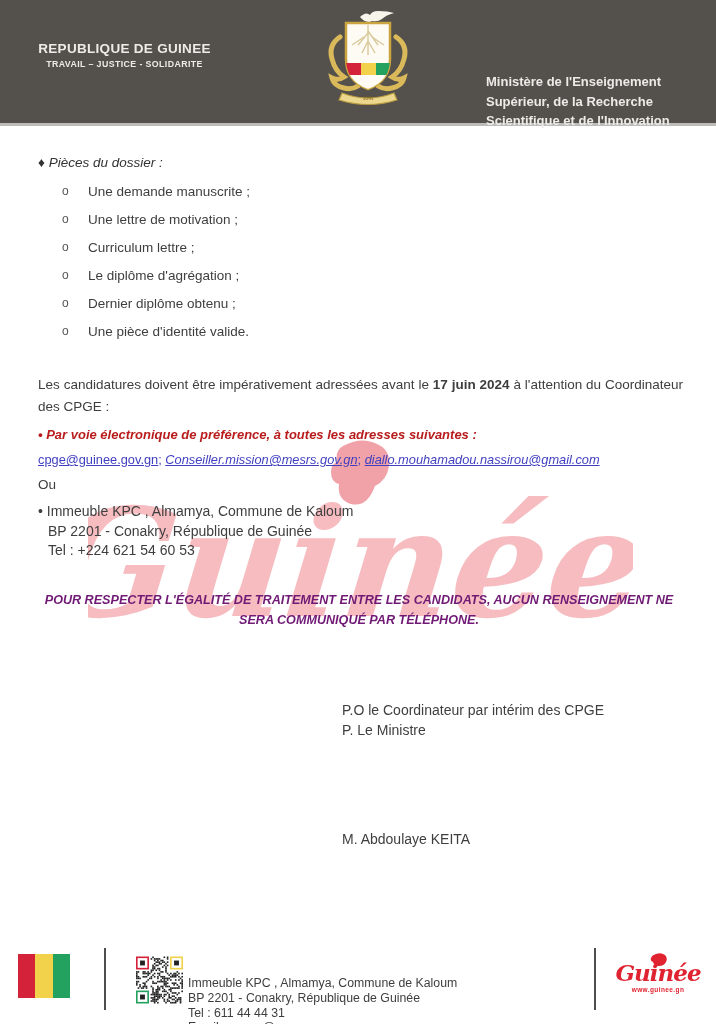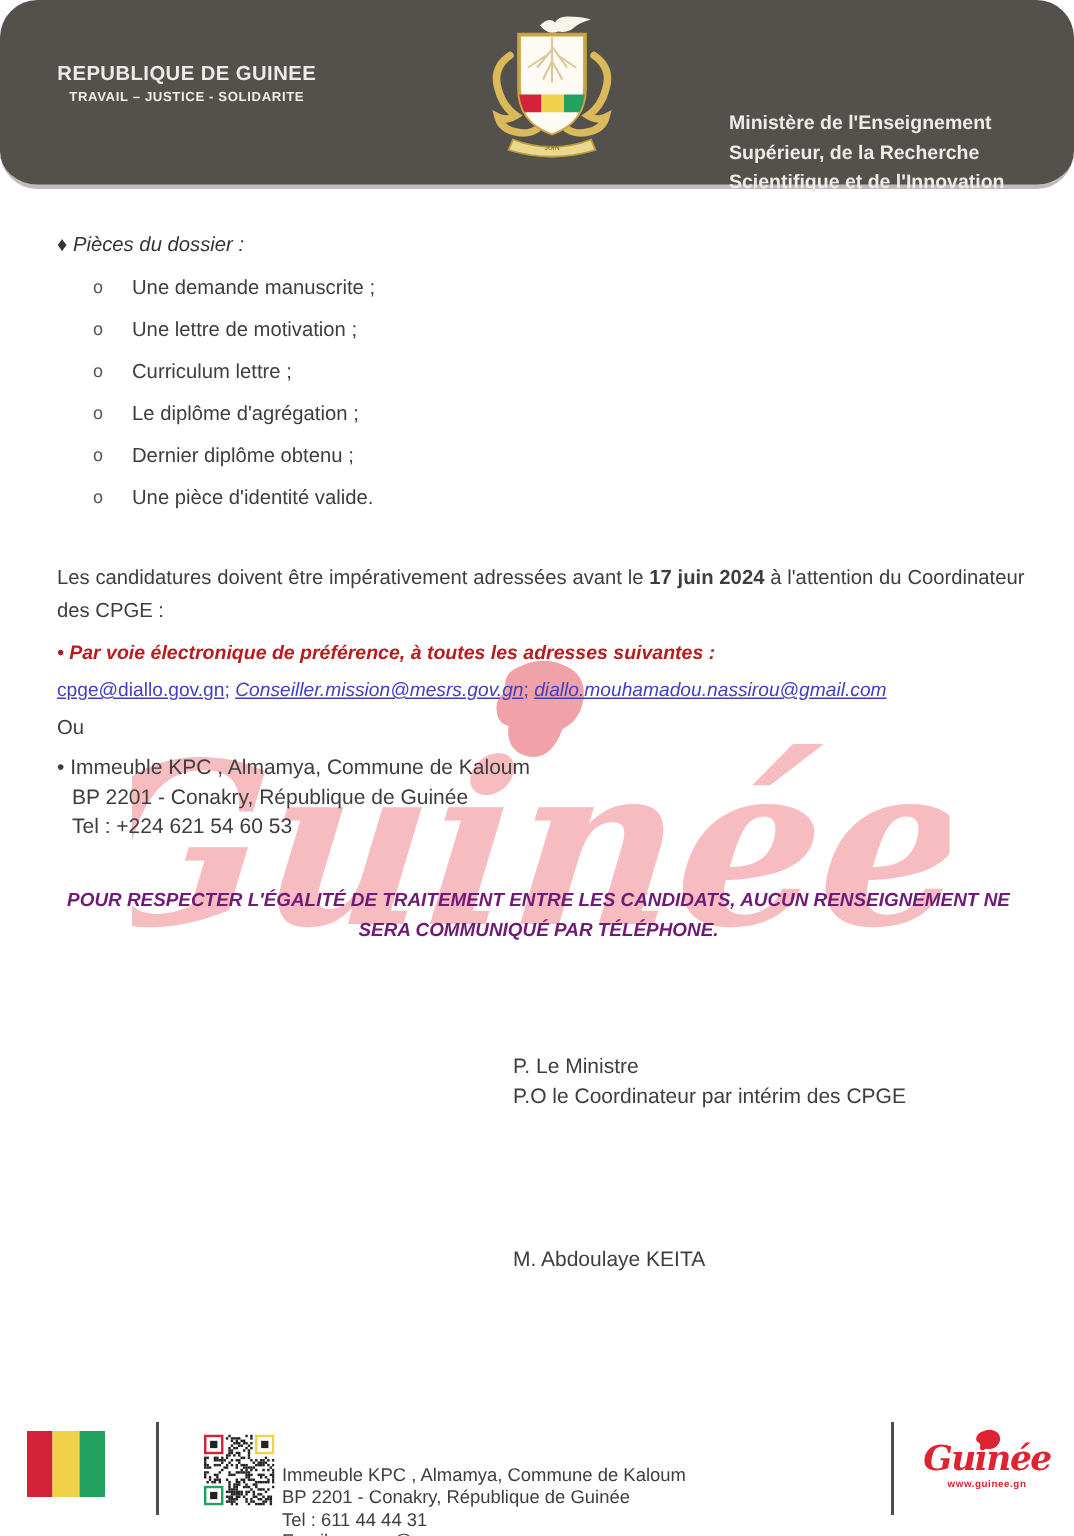--- a/index.html
+++ b/index.html
@@ -4,21 +4,21 @@
 <style>
   html,body{margin:0;padding:0;background:#e9e9e9;}
   .page{
     position:relative;width:716px;height:1024px;background:#ffffff;
     margin:0 auto;overflow:hidden;
     font-family:"Liberation Sans",sans-serif;color:#3e3e3e;
   }
   
   .header{
     position:absolute;top:0;left:0;width:716px;height:123px;
-    background:#54514d;border-bottom:3px solid #bdbcb9;border-radius:25px;
+    background:#54514d;border-bottom:3px solid #bdbcb9;
   }
   .hdr-left{position:absolute;left:32px;top:41px;width:185px;text-align:center;color:#edebe7;}
   .hdr-left .t1{font-size:13.5px;font-weight:bold;letter-spacing:.3px;}
   .hdr-left .t2{font-size:8.8px;font-weight:bold;letter-spacing:.4px;margin-top:3px;}
   .emblem{position:absolute;left:320px;top:7px;width:96px;height:100px;}
   .hdr-right{
     position:absolute;left:486px;top:36px;width:215px;color:#edebe7;
     font-size:13px;font-weight:bold;line-height:1.5;margin-top:36px;
   }
   
@@ -149,35 +149,35 @@
     <div class="dossier-item">
       <span class="marker">o</span>
       <span>Une pièce d'identité valide.</span>
     </div>
   </div>
 
   <div class="abs deadline"><span>Les candidatures doivent être impérativement adressées avant le </span><b>17 juin 2024</b><span> à l'attention du Coordinateur des CPGE :</span></div>
 
   <div class="abs electronic">• Par voie électronique de préférence, à toutes les adresses suivantes :</div>
 
-  <div class="abs emails"><span class="link">cpge@diallo.gov.gn</span><span class="sep">; </span><span class="link it">Conseiller.mission@mesrs.gov.gn</span><span class="sep">;  </span><span class="link it">diallo.mouhamadou.nassirou@gmail.com</span></div>
+  <div class="abs emails"><span class="link">cpge@guinee.gov.gn</span><span class="sep">; </span><span class="link it">Conseiller.mission@mesrs.gov.gn</span><span class="sep">;  </span><span class="link it">diallo.mouhamadou.nassirou@gmail.com</span></div>
 
   <div class="abs ou">Ou</div>
 
   <div class="abs postal">
     <div>• Immeuble KPC , Almamya, Commune de Kaloum</div>
     <div class="ind">BP 2201 - Conakry, République de Guinée</div>
     <div class="ind">Tel : +224 621 54 60 53</div>
   </div>
 
   <div class="abs notice">POUR RESPECTER L'ÉGALITÉ DE TRAITEMENT ENTRE LES CANDIDATS, AUCUN RENSEIGNEMENT NE SERA COMMUNIQUÉ PAR TÉLÉPHONE.</div>
 
   <div class="abs sig">
+    <div>P.O le Coordinateur par intérim des CPGE</div>
     <div>P. Le Ministre</div>
-    <div>P.O le Coordinateur par intérim des CPGE</div>
   </div>
 
   <div class="abs sig-name">M. Abdoulaye KEITA</div>
 
   <div class="flag">
     <div style="background:#d32239"></div>
     <div style="background:#f2d14b"></div>
     <div style="background:#22a15f"></div>
   </div>
 

